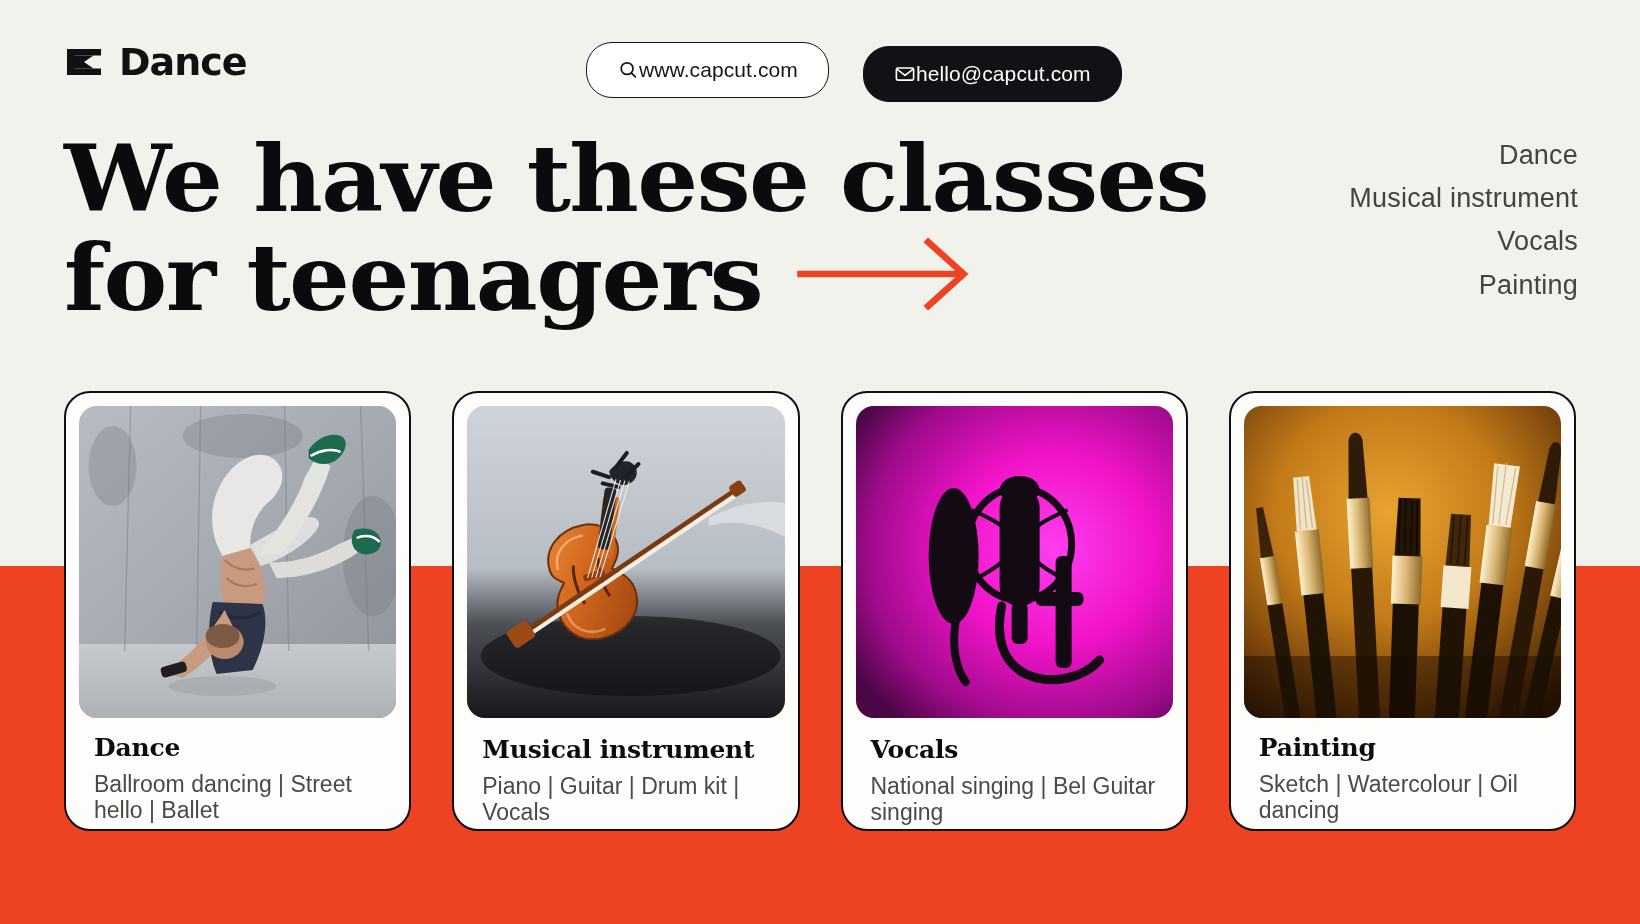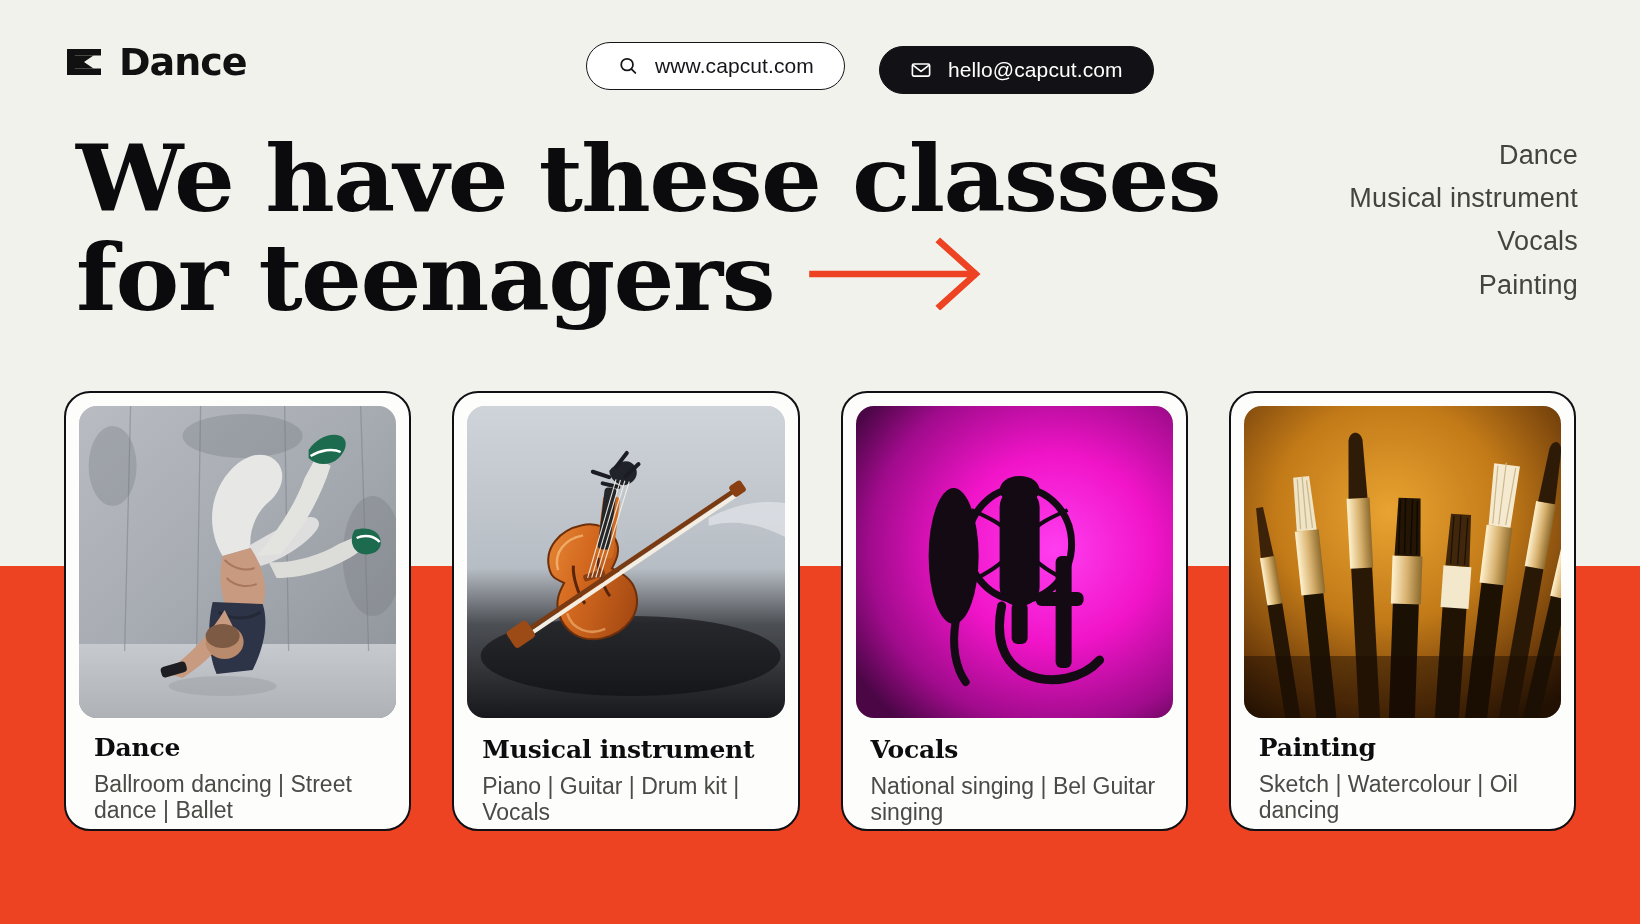--- a/index.html
+++ b/index.html
@@ -26,31 +26,31 @@
   }
   .logo-mark{width:44px;height:44px;display:block;}
   .logo-word{
     font-family:"DejaVu Sans", sans-serif;
     font-size:38px;font-weight:700;letter-spacing:-1px;color:#111;
     line-height:1;
   }
 
   .pills{position:absolute;left:586px;top:38px;display:flex;align-items:center;gap:34px;}
   .pill{
-    display:flex;align-items:center;gap:16px;
-    height:48px;border-radius:26px;padding:0 30px;
+    display:flex;align-items:center;
+    height:56px;border-radius:26px;padding:0 30px;
     font-size:21px;letter-spacing:.1px;
     box-sizing:border-box;white-space:nowrap;
   }
   .pill.light{background:#fff;border:1.6px solid #15151a;color:#15151a;}
   .pill.dark{background:#121216;border:1.6px solid #121216;color:#fff;margin-top:8px;}
   .pill svg{display:block;flex:none;}
 
   
-  .hero{position:absolute;left:76px;top:130px;width:1120px;}
+  .hero{position:absolute;left:64px;top:130px;width:1120px;}
   .headline{
     font-family:"DejaVu Serif","Liberation Serif",serif;
     font-weight:700;
     font-size:92px;
     line-height:1.08;
     letter-spacing:-1.5px;
     color:#0b0b0d;
     margin:0;
     transform:scaleX(1.04);
     transform-origin:left center;
@@ -229,21 +229,21 @@
           <path d="M236 44 C244 32 258 26 268 30 C276 34 274 44 266 52 C258 60 244 60 236 52 Z" fill="#1d6b4e"></path>
           <path d="M238 50 C248 44 260 42 268 46" stroke="#fff" stroke-width="2.5" fill="none"></path>
 
           <path d="M196 156 C218 158 246 150 266 138 L280 132 L286 146 C264 162 232 172 204 172 Z" fill="#dcdcd9"></path>
           <path d="M282 124 C294 120 306 124 308 134 C310 144 300 150 290 148 C280 146 276 134 282 124 Z" fill="#1d6b4e"></path>
           <path d="M284 132 C292 128 302 130 307 136" stroke="#fff" stroke-width="2.5" fill="none"></path>
           <ellipse cx="150" cy="280" rx="54" ry="10" fill="#8f949b" opacity=".35"></ellipse>
         </svg>
       </div>
       <div class="card-title">Dance</div>
-      <div class="card-desc">Ballroom dancing | Street dance | Ballet</div>
+      <div class="card-desc">Ballroom dancing | Street hello | Ballet</div>
     </div>
 
     <div class="card c2">
       <div class="thumb">
         <svg viewBox="0 0 330 312" preserveAspectRatio="xMidYMid slice">
           <defs>
             <linearGradient id="bgv" x1="0" y1="0" x2="0" y2="1">
               <stop offset="0" stop-color="#cfd4da"></stop>
                 <stop offset=".52" stop-color="#b7bdc4"></stop>
               <stop offset=".70" stop-color="#4c4f54"></stop>

